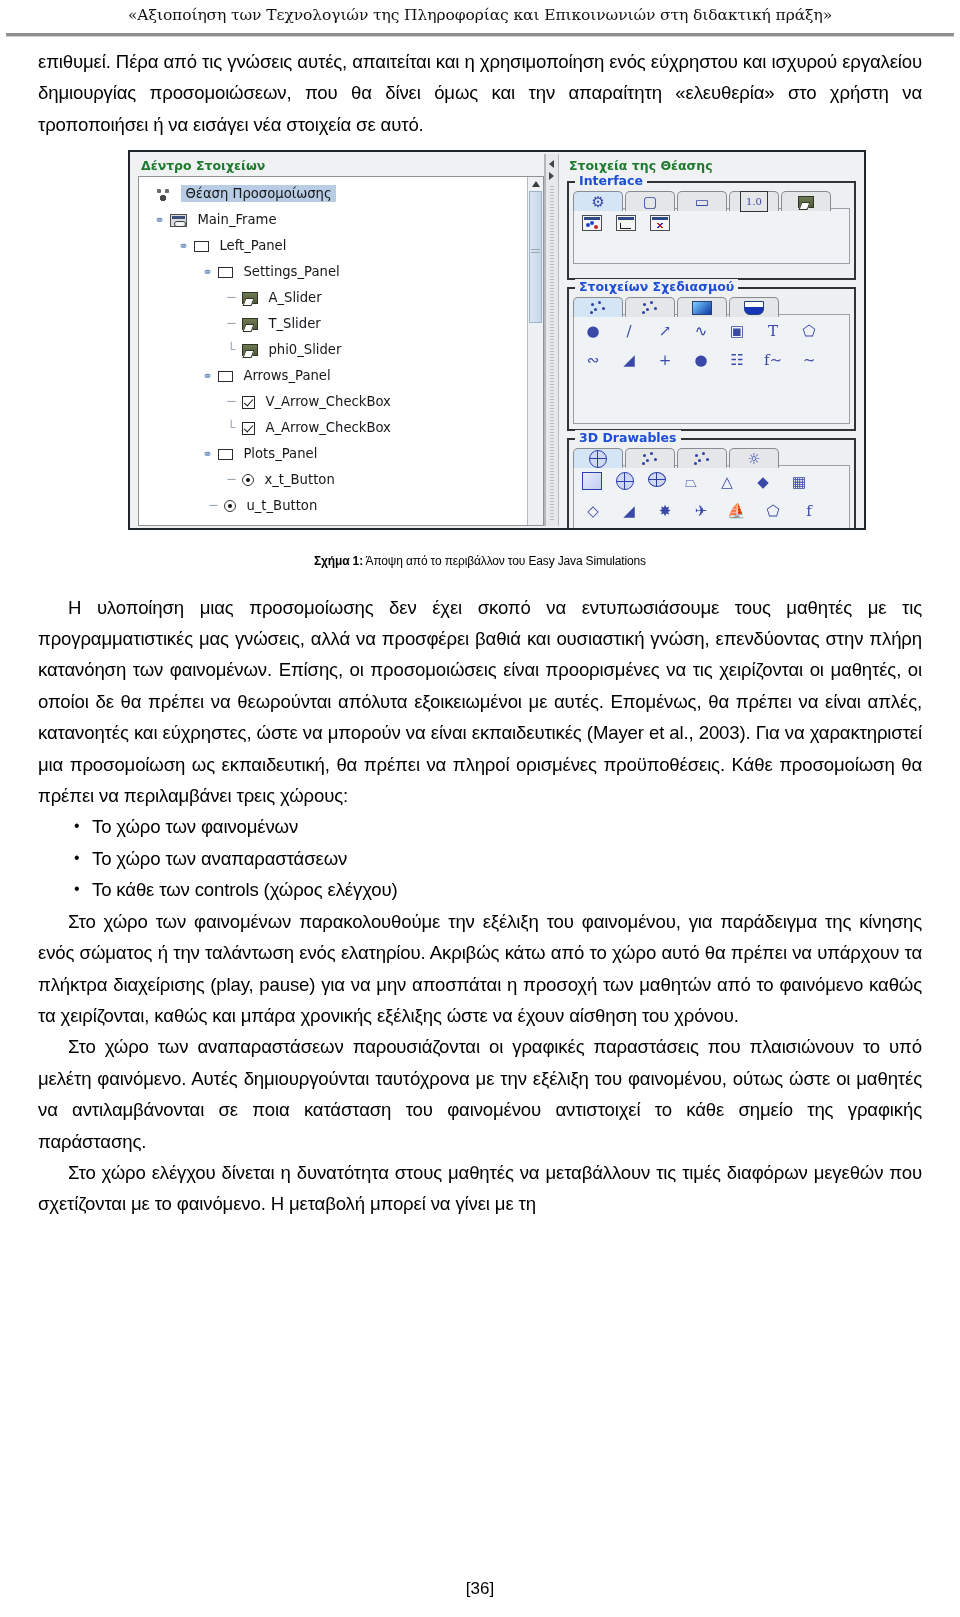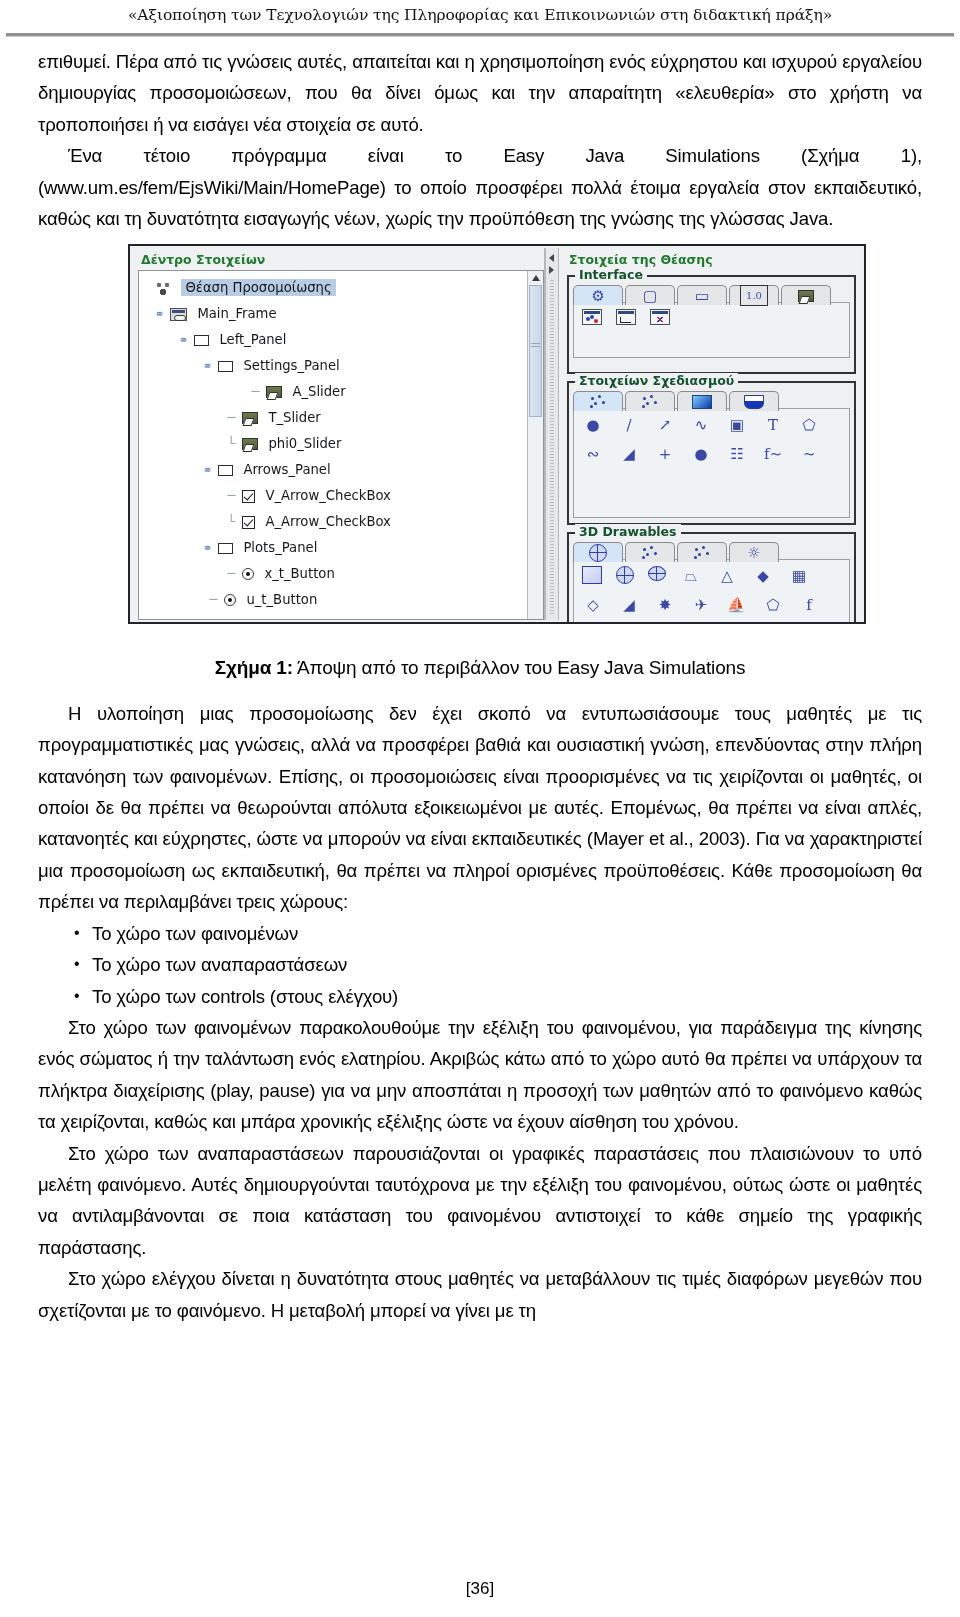--- a/index.html
+++ b/index.html
@@ -303,21 +303,21 @@
     margin: 2px 2px 7px 2px;
     padding: 4px 4px 5px 4px;
     position: relative;
     background: #eef0f2;
   }
   .group > .glegend {
     position: absolute;
     top: -10px; left: 6px;
     background: #eff1f3;
     padding: 0 4px;
-    color: #14532d;
+    color: #1d4ed8;
     font-weight: bold;
     font-size: 12.5px;
   }
   .tabrow {
     display: flex;
     gap: 2px;
     height: 21px;
     align-items: flex-end;
     position: relative;
     top: 3px;
@@ -421,22 +421,22 @@
   }
   .pane-title-right {
     color: #1f7a2e;
     font-weight: bold;
     font-size: 12.5px;
     padding: 4px 0 6px 4px;
   }
 
   .figcap {
     text-align: center;
-    margin-top: 28px;
-    font-size: 19px;
+    margin-top: 16px;
+    font-size: 12px;
   }
   .figcap b { font-weight: bold; }
 
   .pagenum {
     position: absolute;
     left: 0; right: 0;
     bottom: 18px;
     text-align: center;
     font-family: "Liberation Sans", sans-serif;
     font-size: 17px;
@@ -446,21 +446,20 @@
 <body>
 
 <div class="page-header">
   <div class="hdr-text">«Αξιοποίηση των Τεχνολογιών της Πληροφορίας και Επικοινωνιών στη διδακτική πράξη»</div>
 </div>
 <div class="hdr-rule"></div>
 
 <div class="content">
 
   <p class="body noindent">επιθυμεί. Πέρα από τις γνώσεις αυτές, απαιτείται και η χρησιμοποίηση ενός εύχρηστου και ισχυρού εργαλείου δημιουργίας προσομοιώσεων, που θα δίνει όμως και την απαραίτητη «ελευθερία» στο χρήστη να τροποποιήσει ή να εισάγει νέα στοιχεία σε αυτό.</p>
-  <p class="body indent">Ένα τέτοιο πρόγραμμα είναι το Easy Java Simulations (Σχήμα 1), (www.um.es/fem/EjsWiki/Main/HomePage) το οποίο προσφέρει πολλά έτοιμα εργαλεία στον εκπαιδευτικό, καθώς και τη δυνατότητα εισαγωγής νέων, χωρίς την προϋπόθεση της γνώσης της γλώσσας Java.</p>
 
   <div class="figure-wrap">
 
     <div class="ejs">
       <div class="ejs-inner">
 
         <div class="tree-pane">
           <div class="pane-title">Δέντρο Στοιχείων</div>
           <div class="tree-box">
 
@@ -478,21 +477,21 @@
               <li style="padding-left:38px">
                 <span class="handle">⚭</span>
                 <span class="ic ic-panel"></span>
                 <span class="tw-lbl">Left_Panel</span>
               </li>
               <li style="padding-left:62px">
                 <span class="handle">⚭</span>
                 <span class="ic ic-panel"></span>
                 <span class="tw-lbl">Settings_Panel</span>
               </li>
-              <li style="padding-left:110px">
+              <li style="padding-left:86px">
                 <span class="dash">─</span>
                 <span class="ic ic-slider"></span>
                 <span class="tw-lbl">A_Slider</span>
               </li>
               <li style="padding-left:86px">
                 <span class="dash">─</span>
                 <span class="ic ic-slider"></span>
                 <span class="tw-lbl">T_Slider</span>
               </li>
               <li style="padding-left:86px">
@@ -681,21 +680,21 @@
       <b>Σχήμα 1:</b>
       <span>Άποψη από το περιβάλλον του Easy Java Simulations</span>
     </div>
   </div>
 
   <p class="body indent" style="margin-top:14px">Η υλοποίηση μιας προσομοίωσης δεν έχει σκοπό να εντυπωσιάσουμε τους μαθητές με τις προγραμματιστικές μας γνώσεις, αλλά να προσφέρει βαθιά και ουσιαστική γνώση, επενδύοντας στην πλήρη κατανόηση των φαινομένων. Επίσης, οι προσομοιώσεις είναι προορισμένες να τις χειρίζονται οι μαθητές, οι οποίοι δε θα πρέπει να θεωρούνται απόλυτα εξοικειωμένοι με αυτές. Επομένως, θα πρέπει να είναι απλές, κατανοητές και εύχρηστες, ώστε να μπορούν να είναι εκπαιδευτικές (Mayer et al., 2003). Για να χαρακτηριστεί μια προσομοίωση ως εκπαιδευτική, θα πρέπει να πληροί ορισμένες προϋποθέσεις. Κάθε προσομοίωση θα πρέπει να περιλαμβάνει τρεις χώρους:</p>
 
   <ul class="bullets">
     <li>Το χώρο των φαινομένων</li>
     <li>Το χώρο των αναπαραστάσεων</li>
-    <li>Το χώρο των controls (στους ελέγχου)</li>
+    <li>Το κάθε των controls (χώρος ελέγχου)</li>
   </ul>
 
   <p class="body indent">Στο χώρο των φαινομένων παρακολουθούμε την εξέλιξη του φαινομένου, για παράδειγμα της κίνησης ενός σώματος ή την ταλάντωση ενός ελατηρίου. Ακριβώς κάτω από το χώρο αυτό θα πρέπει να υπάρχουν τα πλήκτρα διαχείρισης (play, pause) για να μην αποσπάται η προσοχή των μαθητών από το φαινόμενο καθώς τα χειρίζονται, καθώς και μπάρα χρονικής εξέλιξης ώστε να έχουν αίσθηση του χρόνου.</p>
   <p class="body indent">Στο χώρο των αναπαραστάσεων παρουσιάζονται οι γραφικές παραστάσεις που πλαισιώνουν το υπό μελέτη φαινόμενο. Αυτές δημιουργούνται ταυτόχρονα με την εξέλιξη του φαινομένου, ούτως ώστε οι μαθητές να αντιλαμβάνονται σε ποια κατάσταση του φαινομένου αντιστοιχεί το κάθε σημείο της γραφικής παράστασης.</p>
   <p class="body indent">Στο χώρο ελέγχου δίνεται η δυνατότητα στους μαθητές να μεταβάλλουν τις τιμές διαφόρων μεγεθών που σχετίζονται με το φαινόμενο. Η μεταβολή μπορεί να γίνει με τη</p>
 </div>
 
 <div class="pagenum">[36]</div>
 
 </body></html>

